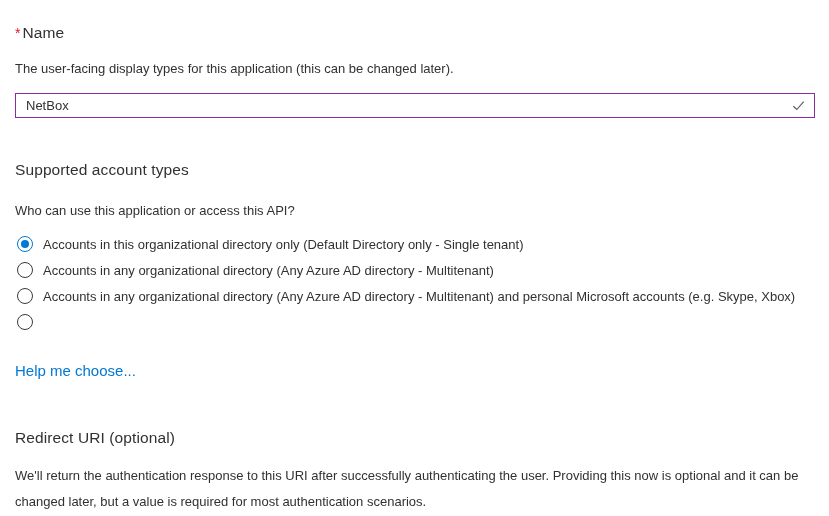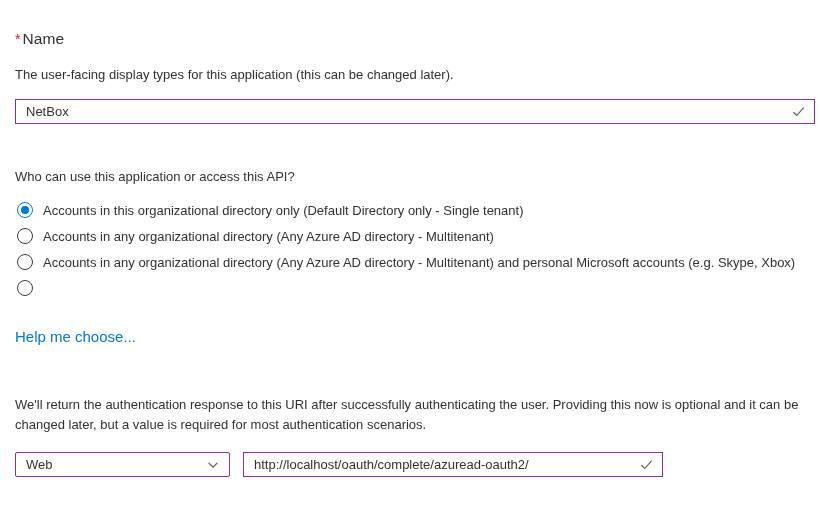--- a/index.html
+++ b/index.html
@@ -7,21 +7,21 @@
   body {
     font-family: "Liberation Sans", "DejaVu Sans", sans-serif;
     color: #323130;
     width: 829px;
     height: 516px;
     overflow: hidden;
   }
   .page {
     width: 829px;
     height: 408px;
-    padding: 29px 14px 0 15px;
+    padding: 23px 14px 0 15px;
   }
   .section-title {
     font-size: 15.5px;
     font-weight: 400;
     color: #323130;
     letter-spacing: 0.1px;
   }
   .required-marker {
     color: #e81123;
     margin-right: 2px;
@@ -98,23 +98,23 @@
     display: inline-block;
     margin-top: 27px;
     font-size: 15px;
     color: #0078d4;
     text-decoration: none;
     cursor: pointer;
   }
   
   .redirect-section { margin-top: 49px; }
   .redirect-desc {
-    margin-top: 28px;
+    margin-top: 16px;
     width: 802px;
-    line-height: 20px;
+    line-height: 26px;
   }
   .redirect-row {
     margin-top: 17px;
     display: flex;
     align-items: center;
   }
   .select-wrap {
     width: 215px;
     height: 25px;
     border: 1px solid #8a2da5;
@@ -146,20 +146,21 @@
   <div class="input-wrap">
     <input type="text" aria-label="Name" value="NetBox" style="">
     <span class="check-icon">
       <svg width="15" height="15" viewBox="0 0 16 16" fill="none">
         <path d="M2.5 8.8 L6.2 12.3 L13.5 3.8" stroke="#5c5b5a" stroke-width="1.2" fill="none"></path>
       </svg>
     </span>
   </div>
 
   <div class="account-types">
+    <div class="section-title">Supported account types</div>
     <div class="field-desc account-question">Who can use this application or access this API?</div>
 
     <div class="radio-group">
       <div class="radio-row">
         <span class="radio-circle selected"></span>
         <span class="radio-label">Accounts in this organizational directory only (Default Directory only - Single tenant)</span>
       </div>
       <div class="radio-row">
         <span class="radio-circle"></span>
         <span class="radio-label">Accounts in any organizational directory (Any Azure AD directory - Multitenant)</span>
@@ -170,20 +171,21 @@
       </div>
       <div class="radio-row">
         <span class="radio-circle"></span>
       </div>
     </div>
 
     <a class="help-link">Help me choose...</a>
   </div>
 
   <div class="redirect-section">
+    <div class="section-title">Redirect URI (optional)</div>
     <div class="field-desc redirect-desc">We'll return the authentication response to this URI after successfully authenticating the user. Providing this now is optional and it can be changed later, but a value is required for most authentication scenarios.</div>
 
     <div class="redirect-row">
       <div class="select-wrap">
         <span class="select-value">Web</span>
         <span class="chevron-icon">
           <svg width="14" height="14" viewBox="0 0 16 16" fill="none">
             <path d="M3 5.5 L8 10.5 L13 5.5" stroke="#5c5b5a" stroke-width="1.3" fill="none"></path>
           </svg>
         </span>

